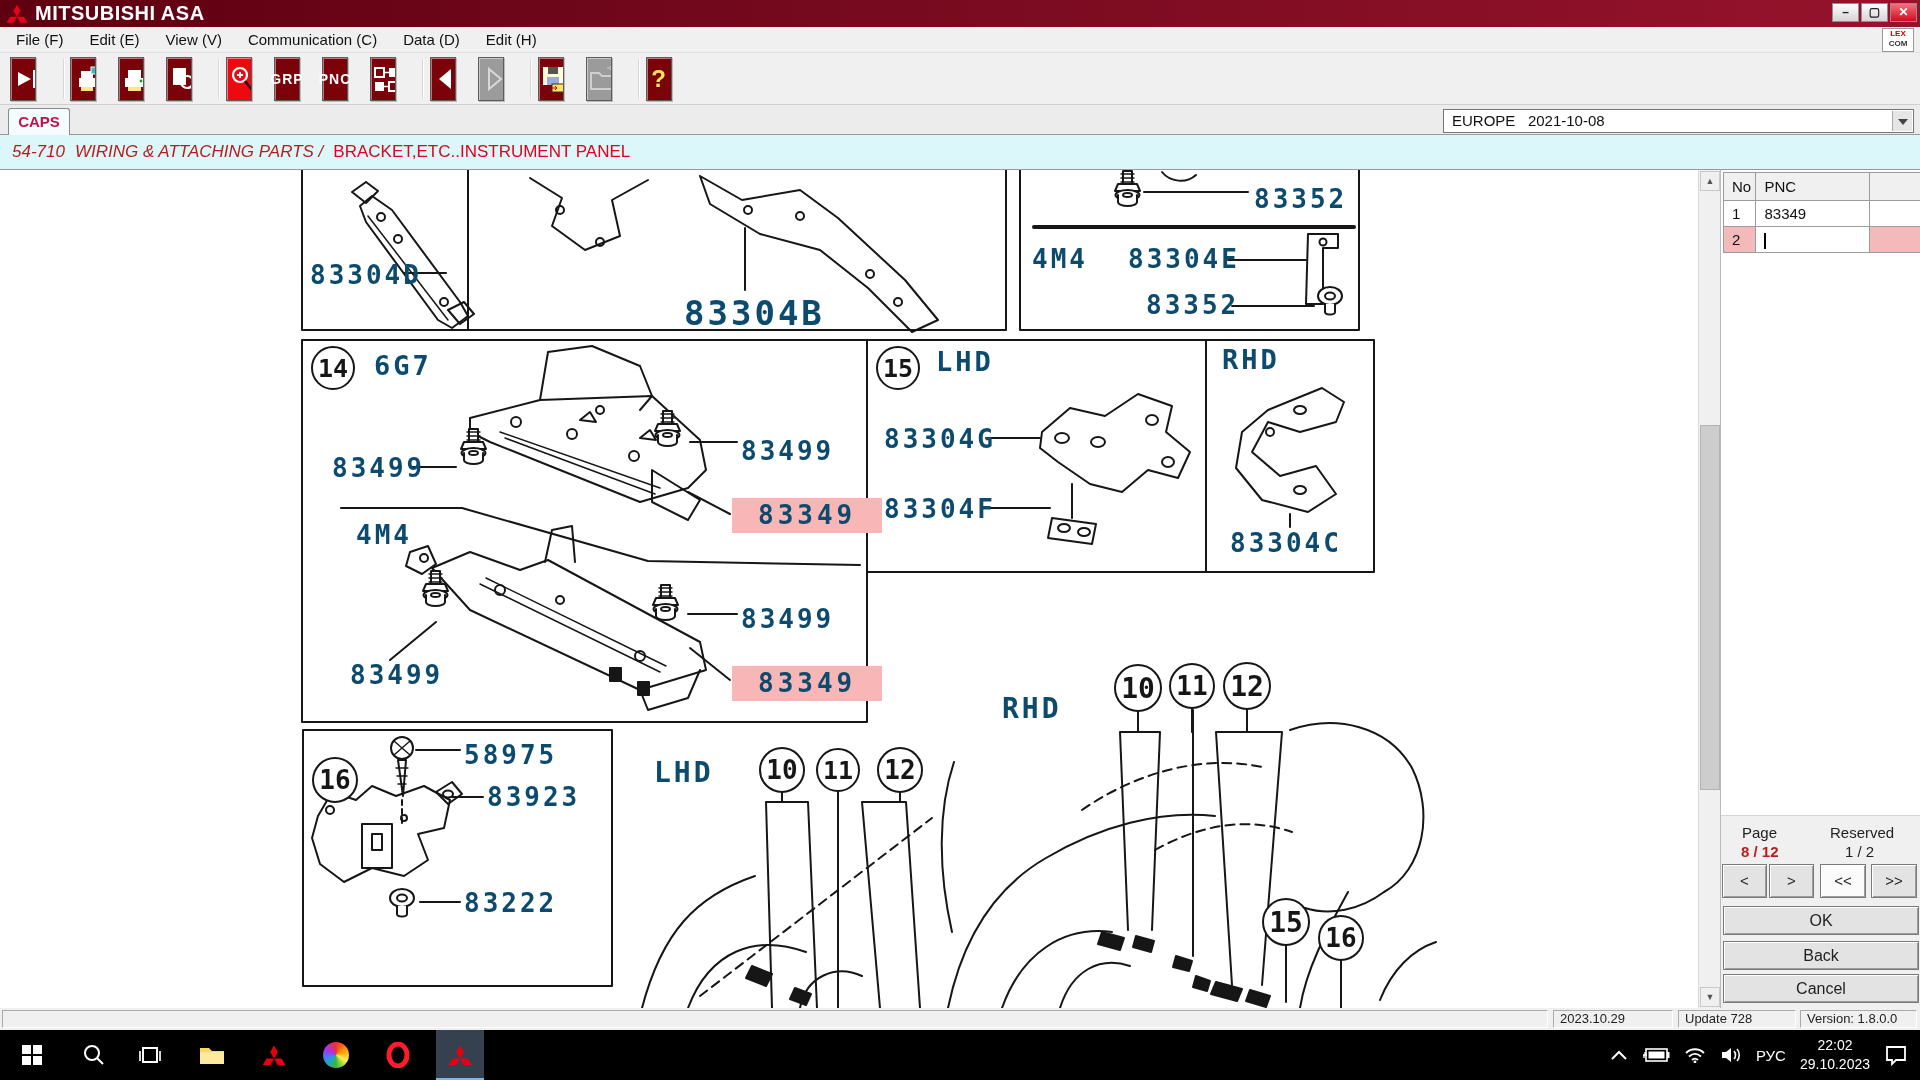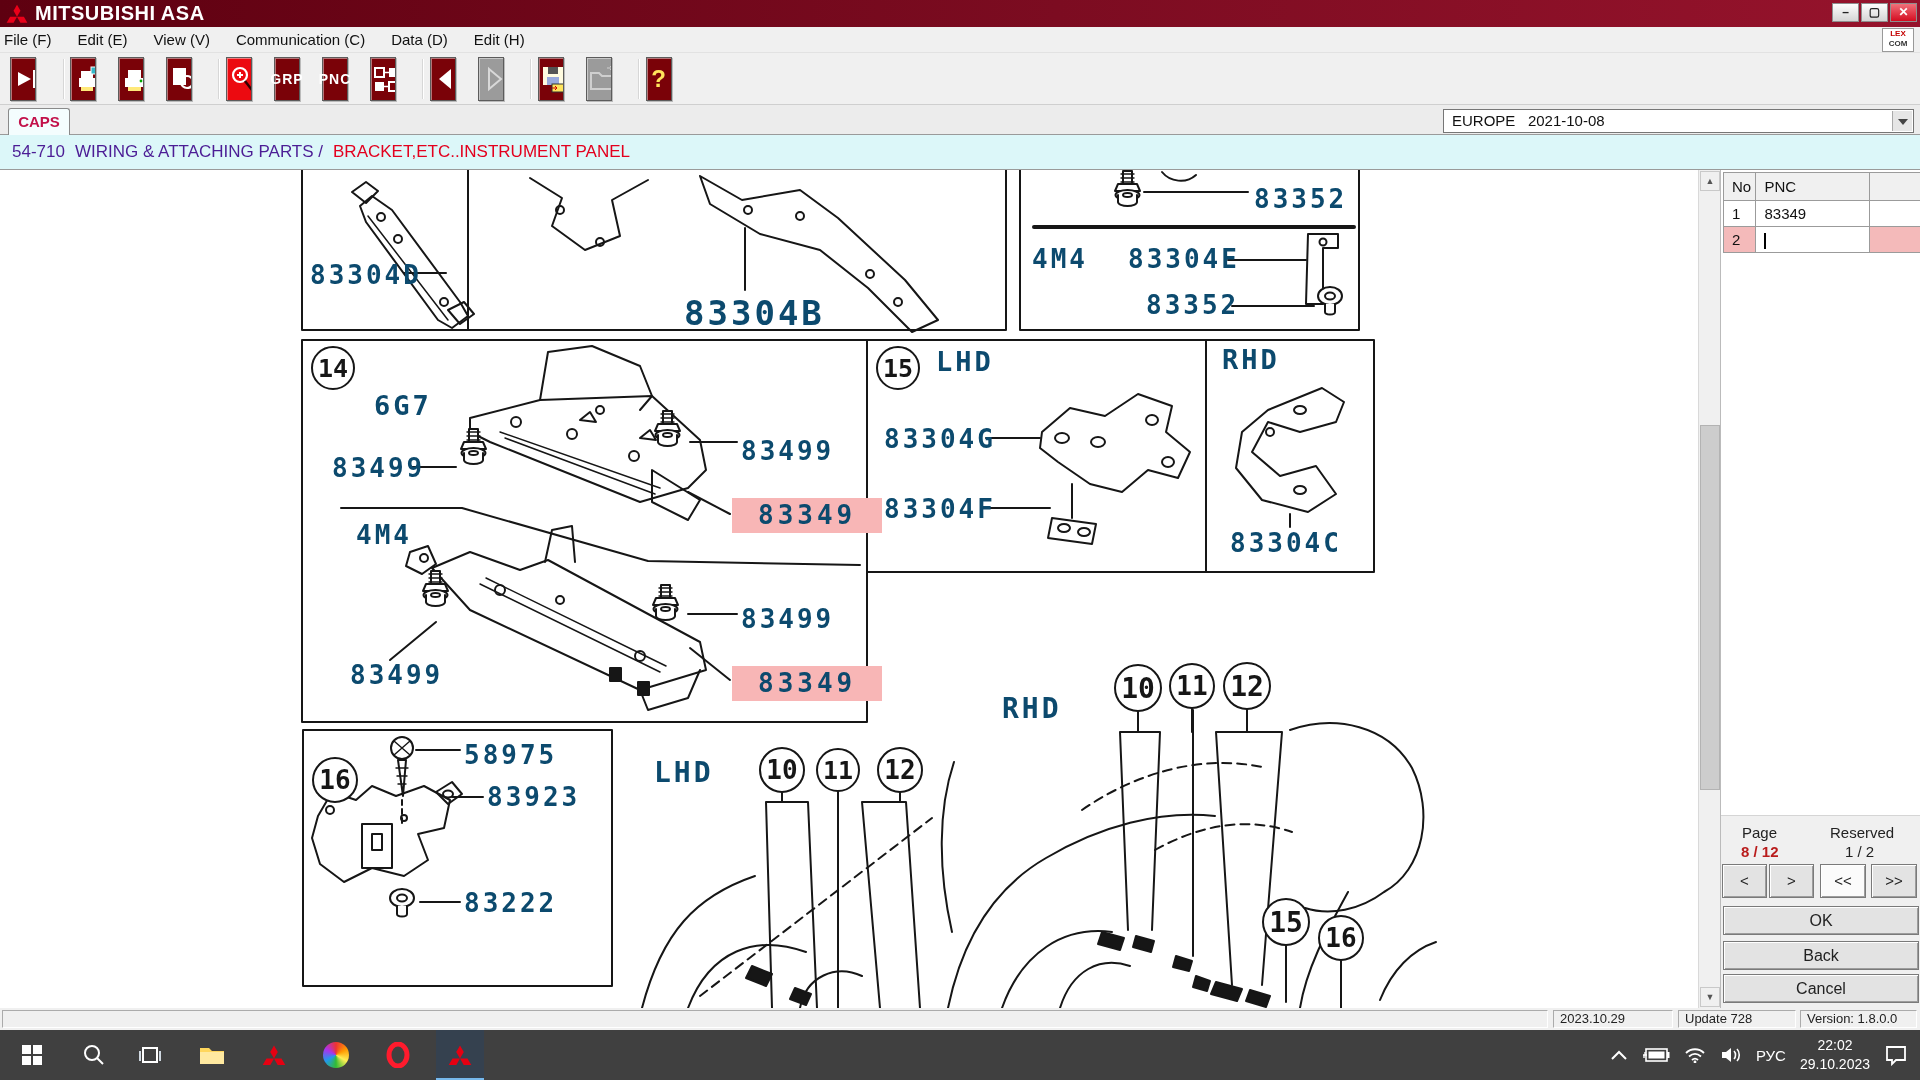--- a/index.html
+++ b/index.html
@@ -12,21 +12,21 @@
     display:flex; align-items:center; padding-left:6px; }
   .titlebar .appicon { width:22px; height:20px; margin-right:7px; }
   .titlebar .ttl { color:#fff; font-size:20px; font-weight:bold; letter-spacing:.5px; }
   .wincontrols { position:absolute; right:3px; top:3px; display:flex; gap:2px; }
   .wbtn { width:27px; height:19px; background:linear-gradient(#fdfdfd,#d5d5d5); border:1px solid #8e8e8e;
     font-size:12px; line-height:17px; text-align:center; color:#222; font-weight:bold; }
   .wbtn.close { background:linear-gradient(#f1707a,#d40c20); color:#fff; }
 
   
   .menubar { position:absolute; left:0; top:27px; width:1920px; height:26px; background:#f0f0f0;
-    display:flex; align-items:center; gap:26px; padding-left:4px; font-size:15px; color:#111;
+    display:flex; align-items:center; gap:26px; padding-left:16px; font-size:15px; color:#111;
     border-bottom:1px solid #e2e2e2; }
   .menubar span { cursor:default; }
   .lexcom { position:absolute; right:6px; top:1px; width:32px; height:24px; background:#fff;
     border:1px solid #999; font-size:8px; font-weight:bold; text-align:center; line-height:1.3; }
   .lexcom .l1 { color:#c40000; } .lexcom .l2 { color:#333; }
 
   
   .toolbar { position:absolute; left:0; top:53px; width:1920px; height:52px; background:#f0f0f0;
     border-bottom:1px solid #cfcfcf; }
   .tbtn { position:absolute; top:4px; width:26px; height:44px; background:#7a0208; border:1px solid #5c5c5c;
@@ -43,21 +43,21 @@
     font-size:15px; font-weight:bold; text-align:center; line-height:26px; }
   .combo { position:absolute; left:1443px; top:4px; width:471px; height:24px; background:#fff;
     border:1px solid #767676; font-size:15px; color:#111; line-height:22px; padding-left:8px; }
   .combo .arrowbox { position:absolute; right:1px; top:1px; width:20px; height:20px; background:#e6e6e6;
     border-left:1px solid #aaa; display:flex; align-items:center; justify-content:center; }
   .combo .arrowbox:after { content:""; border:5px solid transparent; border-top:6px solid #444; margin-top:6px; }
 
   
   .crumb { position:absolute; left:0; top:135px; width:1920px; height:35px; background:#dcf7f9;
     border-bottom:1px solid #9a9a9a; font-size:17px; display:flex; align-items:center; padding-left:12px; gap:10px; }
-  .crumb .blk { color:#4c1d95; } .crumb .red { color:#e3001e; }
+  .crumb .blk { color:#b91c1c;font-style:italic; } .crumb .red { color:#e3001e; }
 
   
   .main { position:absolute; left:0; top:170px; width:1920px; height:838px; }
   .canvas { position:absolute; left:0; top:0; width:1698px; height:838px; background:#fff; overflow:hidden; }
   .canvas svg { position:absolute; left:0; top:0; }
   .plabel { position:absolute; font-family:"DejaVu Sans Mono",monospace; font-weight:bold; color:#0c4a6e;
     letter-spacing:3px; white-space:nowrap; line-height:1.05; }
   .plabel.hl { background:#f8b6b6; padding:4px 26px; letter-spacing:4px; }
   .callout { position:absolute; border:2.5px solid #161616; border-radius:50%;
     font-family:"DejaVu Sans Mono",monospace; font-weight:bold; color:#161616;
@@ -88,21 +88,21 @@
   .btn3d.white { background:#fbfbfb; }
   .navb { top:48px; height:34px; line-height:32px; }
   .bigb { left:2px; width:196px; height:29px; line-height:27px; font-size:16px; }
 
   
   .statusbar { position:absolute; left:0; top:1008px; width:1920px; height:22px; background:#f0f0f0; }
   .sseg { position:absolute; top:2px; height:18px; border:1px solid; border-color:#ababab #fff #fff #ababab;
     font-size:13px; color:#222; line-height:16px; padding-left:6px; background:#f0f0f0; }
 
   
-  .taskbar { position:absolute; left:0; top:1030px; width:1920px; height:50px; background:#404040; }
+  .taskbar { position:absolute; left:0; top:1030px; width:1920px; height:50px; background:#000000; }
   .tile { position:absolute; top:0; width:48px; height:50px; display:flex; align-items:center; justify-content:center; }
   .tile.active { background:#35414f; box-shadow:inset 0 -2px 0 #76b9ed; }
   .tray { position:absolute; right:0; top:0; height:50px; display:flex; align-items:center; gap:14px; padding-right:12px; color:#fff; }
   .clock { text-align:center; font-size:14px; color:#fff; line-height:1.35; }
   .lang { font-size:15px; color:#fff; }
   .palette { width:26px; height:26px; border-radius:50%;
     background:conic-gradient(#e33,#f90,#fe5,#3b3,#29e,#a3e,#e33); }
 </style>
 </head>
 <body>
@@ -395,21 +395,21 @@
           <path d="M1250,820 l20,6 l-4,11 l-20,-6 z" fill="#161616"></path>
         </g>
       </svg>
 
     <div class="plabel" style="left: 310px; top: 92px; font-size: 26px;">83304D</div>
         <div class="plabel" style="left: 684px; top: 126px; font-size: 34px;">83304B</div>
         <div class="plabel" style="left: 1254px; top: 16px; font-size: 26px;">83352</div>
         <div class="plabel" style="left: 1032px; top: 76px; font-size: 26px;">4M4</div>
         <div class="plabel" style="left: 1128px; top: 76px; font-size: 26px;">83304E</div>
         <div class="plabel" style="left: 1146px; top: 122px; font-size: 26px;">83352</div>
-        <div class="plabel" style="left: 374px; top: 182px; font-size: 27px; margin-top: 40px;">6G7</div>
+        <div class="plabel" style="left: 374px; top: 182px; font-size: 27px;">6G7</div>
         <div class="plabel" style="left: 332px; top: 285px; font-size: 26px;">83499</div>
         <div class="plabel" style="left: 741px; top: 268px; font-size: 26px;">83499</div>
         <div class="plabel hl" style="left: 732px; top: 328px; font-size: 26px;">83349</div>
         <div class="plabel" style="left: 356px; top: 352px; font-size: 26px;">4M4</div>
         <div class="plabel" style="left: 741px; top: 436px; font-size: 26px;">83499</div>
         <div class="plabel" style="left: 350px; top: 492px; font-size: 26px;">83499</div>
         <div class="plabel hl" style="left: 732px; top: 496px; font-size: 26px;">83349</div>
         <div class="plabel" style="left: 936px; top: 178px; font-size: 27px;">LHD</div>
         <div class="plabel" style="left: 884px; top: 256px; font-size: 26px;">83304G</div>
         <div class="plabel" style="left: 884px; top: 326px; font-size: 26px;">83304F</div>

